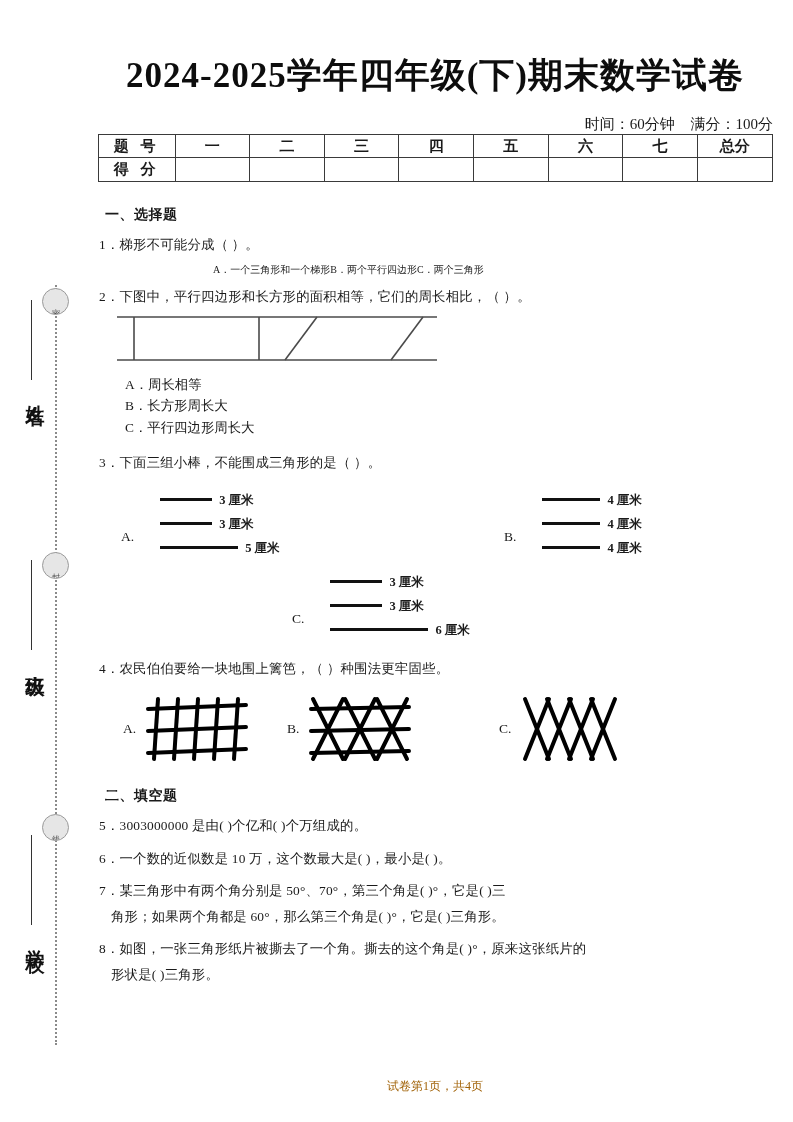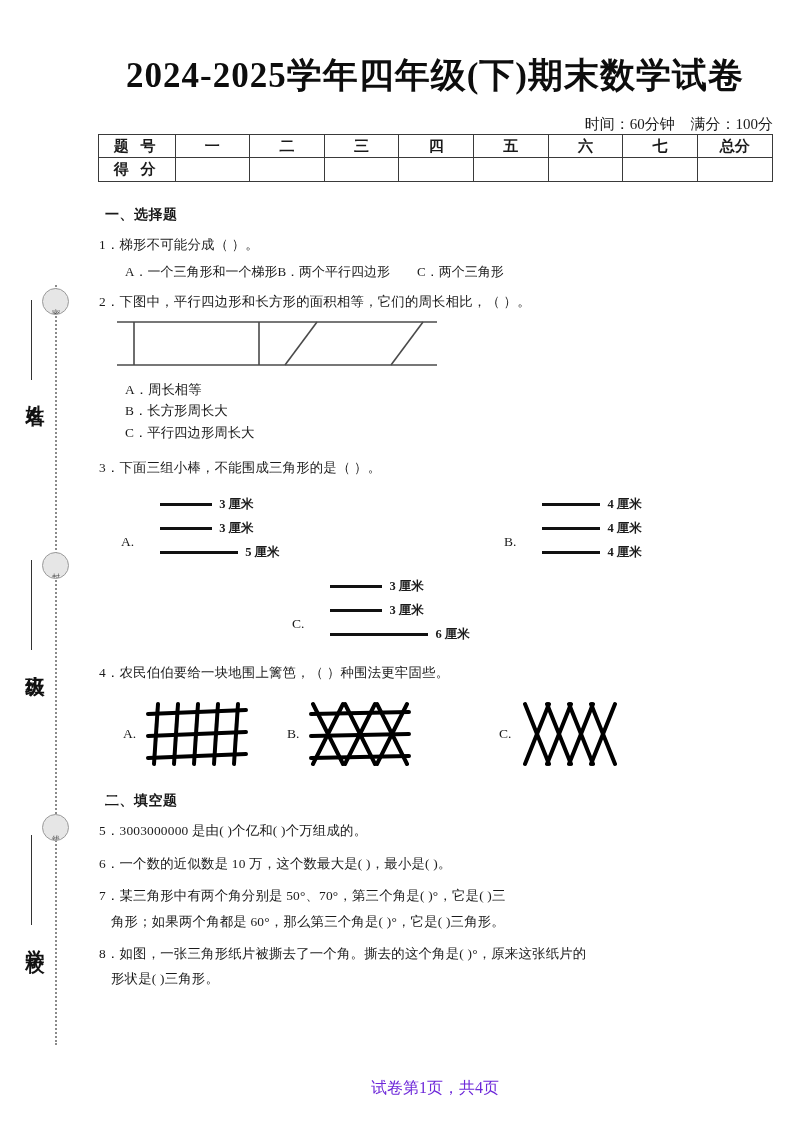--- a/index.html
+++ b/index.html
@@ -138,22 +138,23 @@
     margin: 8px 0 8px 6px;
     letter-spacing: 0.5px;
   }
   .q {
     margin: 0 0 6px 0;
     font-size: 13.4px;
     letter-spacing: 0.2px;
   }
   .opts {
     margin: 2px 0 8px 26px;
-    font-size: 13px;
+    font-size: 10px;
     display: flex;
+    text-align: right;
   }
   .opts .o1 { width: 248px; }
   .opts .o3 { }
 
   .opts2 { margin: 2px 0 4px 26px; font-size: 13.4px; display:flex;flex-direction:column; }
   .opts2 .o1 { width: 190px; }
   .opts2 .o2 { width: 210px; }
 
   .fill-line { margin: 0 0 11px 0; font-size: 13.4px; letter-spacing: 0.2px; }
   .indent { margin-left: 12px; }
@@ -178,22 +179,22 @@
   .fence-item { position: absolute; display: flex; align-items: center; }
   .fence-letter { font-size: 13.5px; margin-right: 10px; }
 
   
   .footer {
     position: absolute;
     left: 0;
     top: 1078px;
     width: 700px;
     text-align: center;
-    font-size: 16px;
-    color: #6d28d9;
+    font-size: 12px;
+    color: #a16207;
   }
   .watermark {
     position: absolute;
     left: 0;
     top: 1136px;
     width: 700px;
     text-align: center;
     font-size: 14px;
     color: #b4b4b4;
     font-family: "DejaVu Sans", sans-serif;

